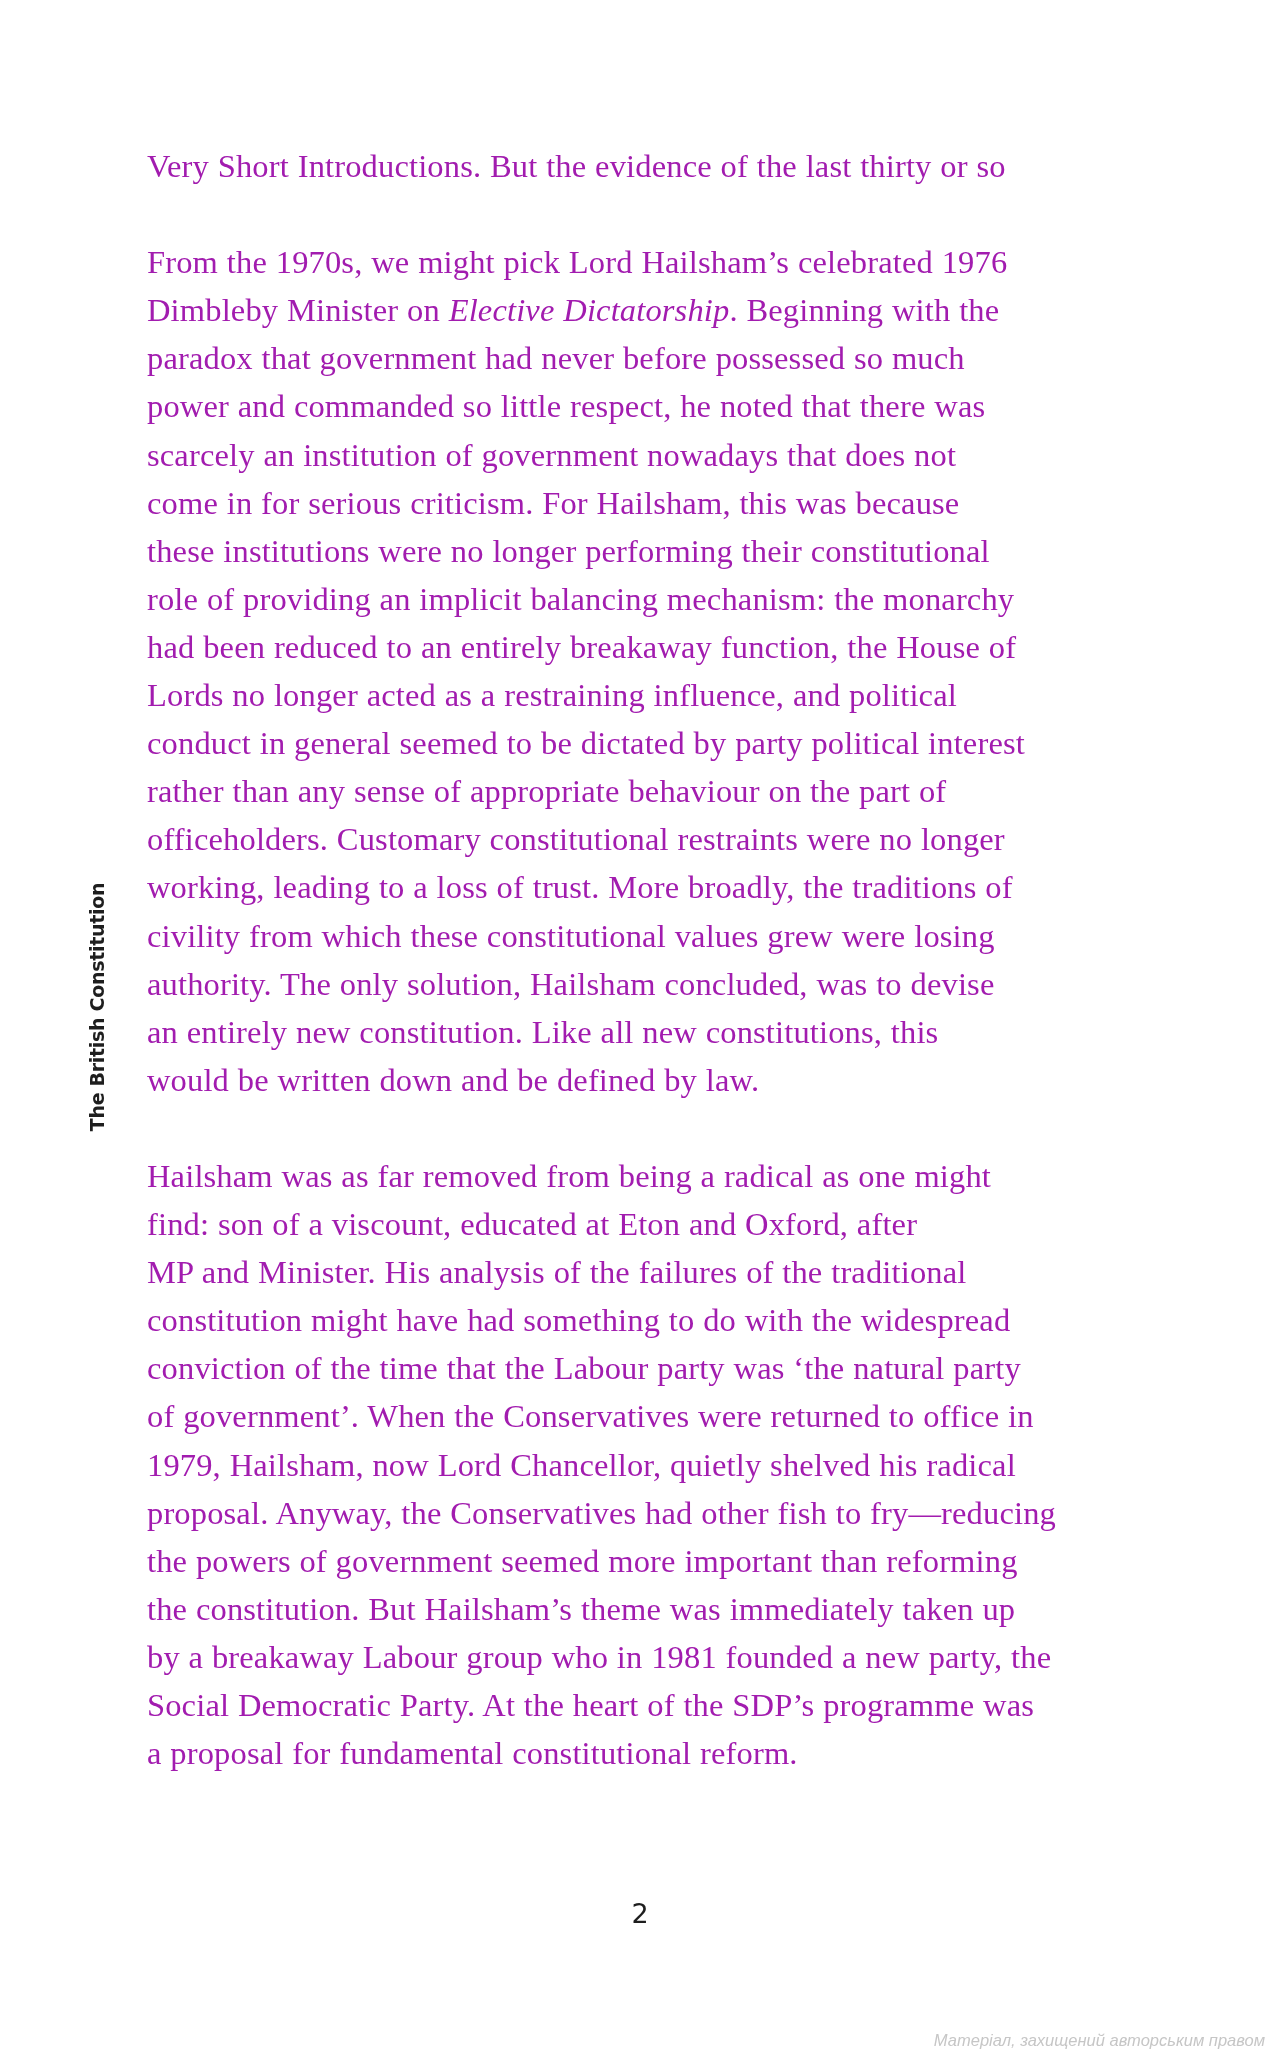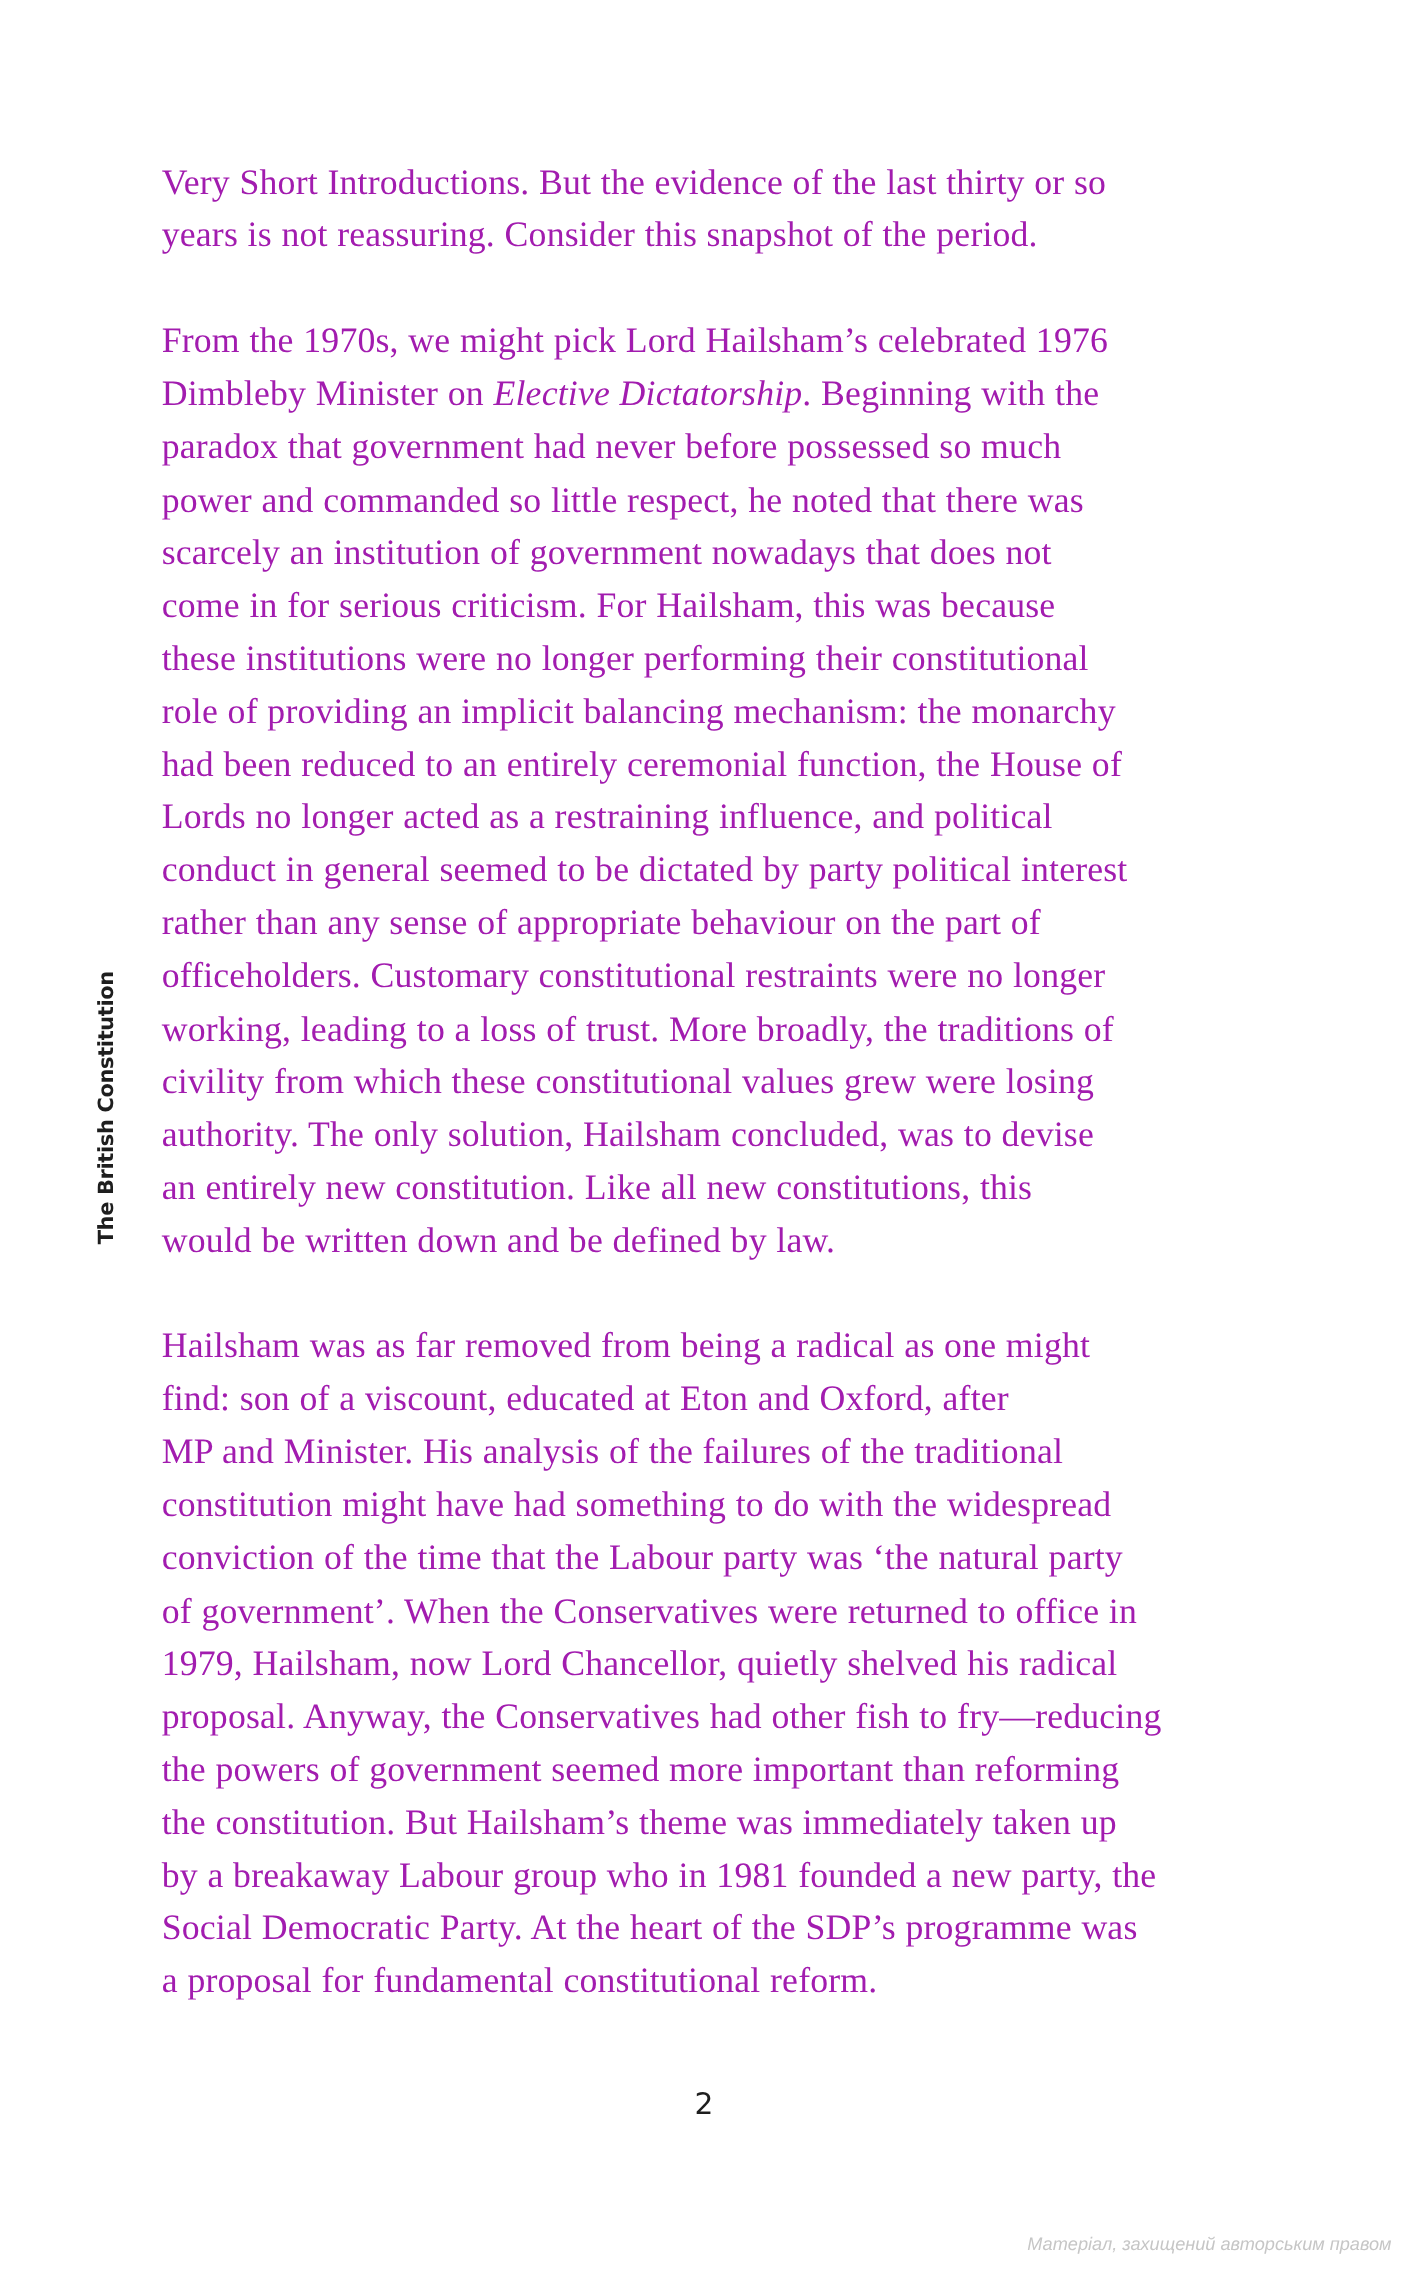--- a/index.html
+++ b/index.html
@@ -78,33 +78,32 @@
 <body>
 
 <div class="page">
 
   <div class="running-head">The British Constitution</div>
 
   <div class="body-text">
 
     <p class="para">
       <span class="line">Very Short Introductions. But the evidence of the last thirty or so</span>
-      <span class="line">years is not reassuring. Consider this snapshot of the period.</span>
     </p>
 
     <p class="para">
       <span class="line">From the 1970s, we might pick Lord Hailsham’s celebrated 1976</span>
       <span class="line"><span>Dimbleby Minister on </span><em>Elective Dictatorship</em><span>. Beginning with the</span></span>
       <span class="line">paradox that government had never before possessed so much</span>
       <span class="line">power and commanded so little respect, he noted that there was</span>
       <span class="line">scarcely an institution of government nowadays that does not</span>
       <span class="line">come in for serious criticism. For Hailsham, this was because</span>
       <span class="line">these institutions were no longer performing their constitutional</span>
       <span class="line">role of providing an implicit balancing mechanism: the monarchy</span>
-      <span class="line">had been reduced to an entirely ceremonial function, the House of</span>
+      <span class="line">had been reduced to an entirely breakaway function, the House of</span>
       <span class="line">Lords no longer acted as a restraining influence, and political</span>
       <span class="line">conduct in general seemed to be dictated by party political interest</span>
       <span class="line">rather than any sense of appropriate behaviour on the part of</span>
       <span class="line">officeholders. Customary constitutional restraints were no longer</span>
       <span class="line">working, leading to a loss of trust. More broadly, the traditions of</span>
       <span class="line">civility from which these constitutional values grew were losing</span>
       <span class="line">authority. The only solution, Hailsham concluded, was to devise</span>
       <span class="line">an entirely new constitution. Like all new constitutions, this</span>
       <span class="line">would be written down and be defined by law.</span>
     </p>

